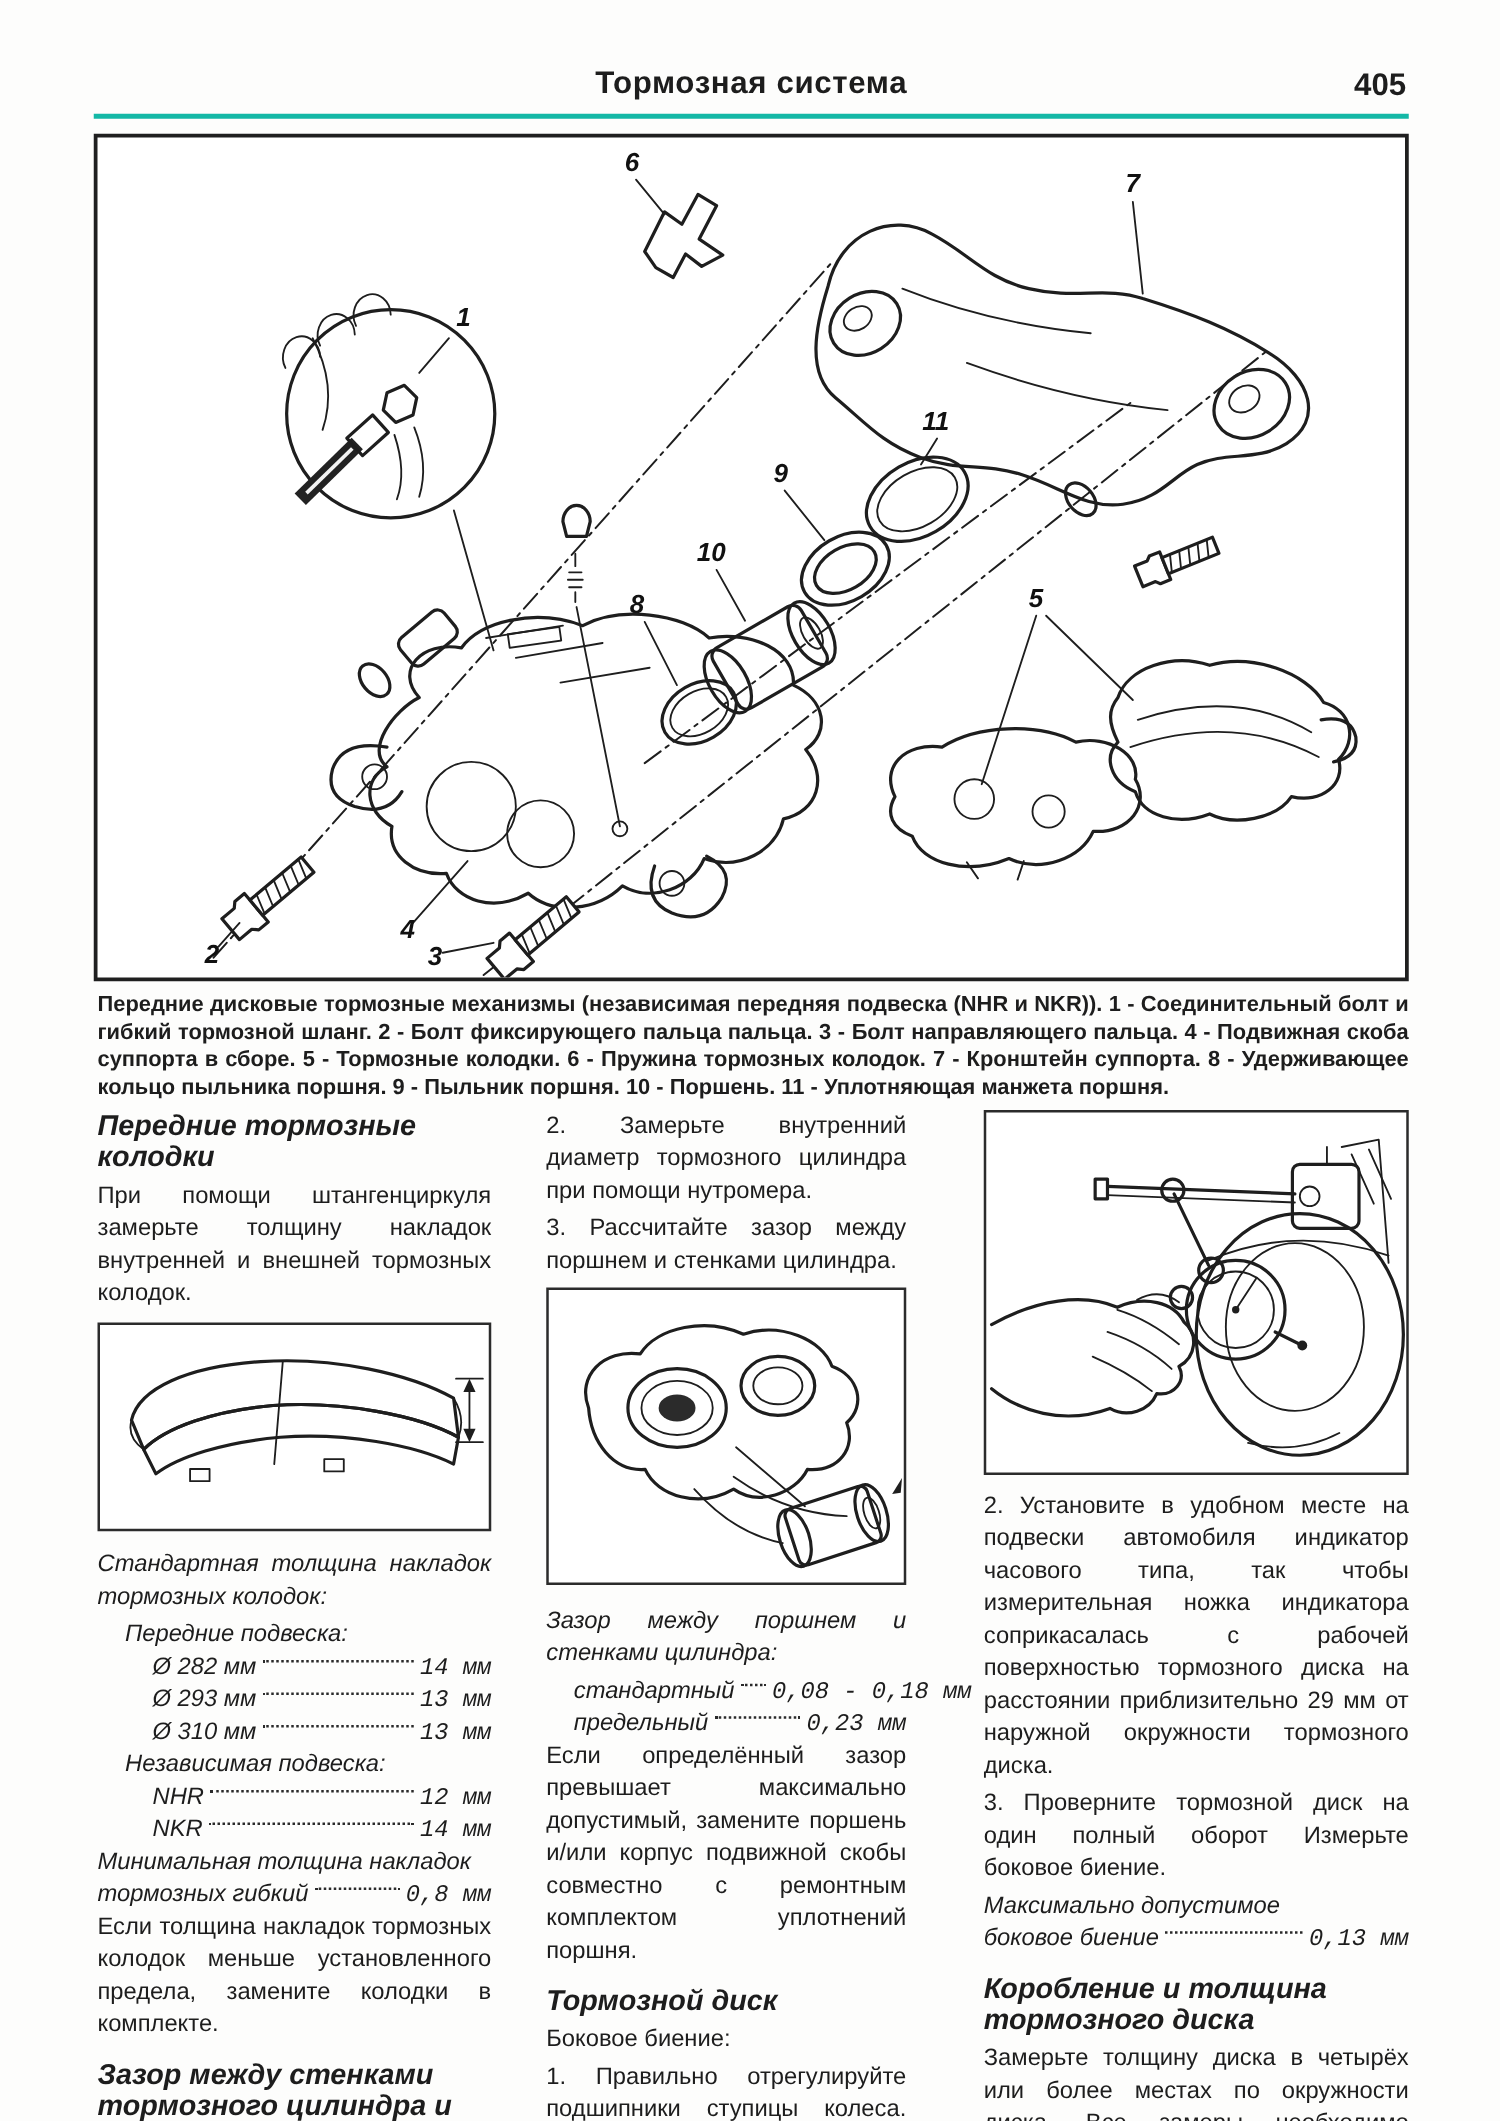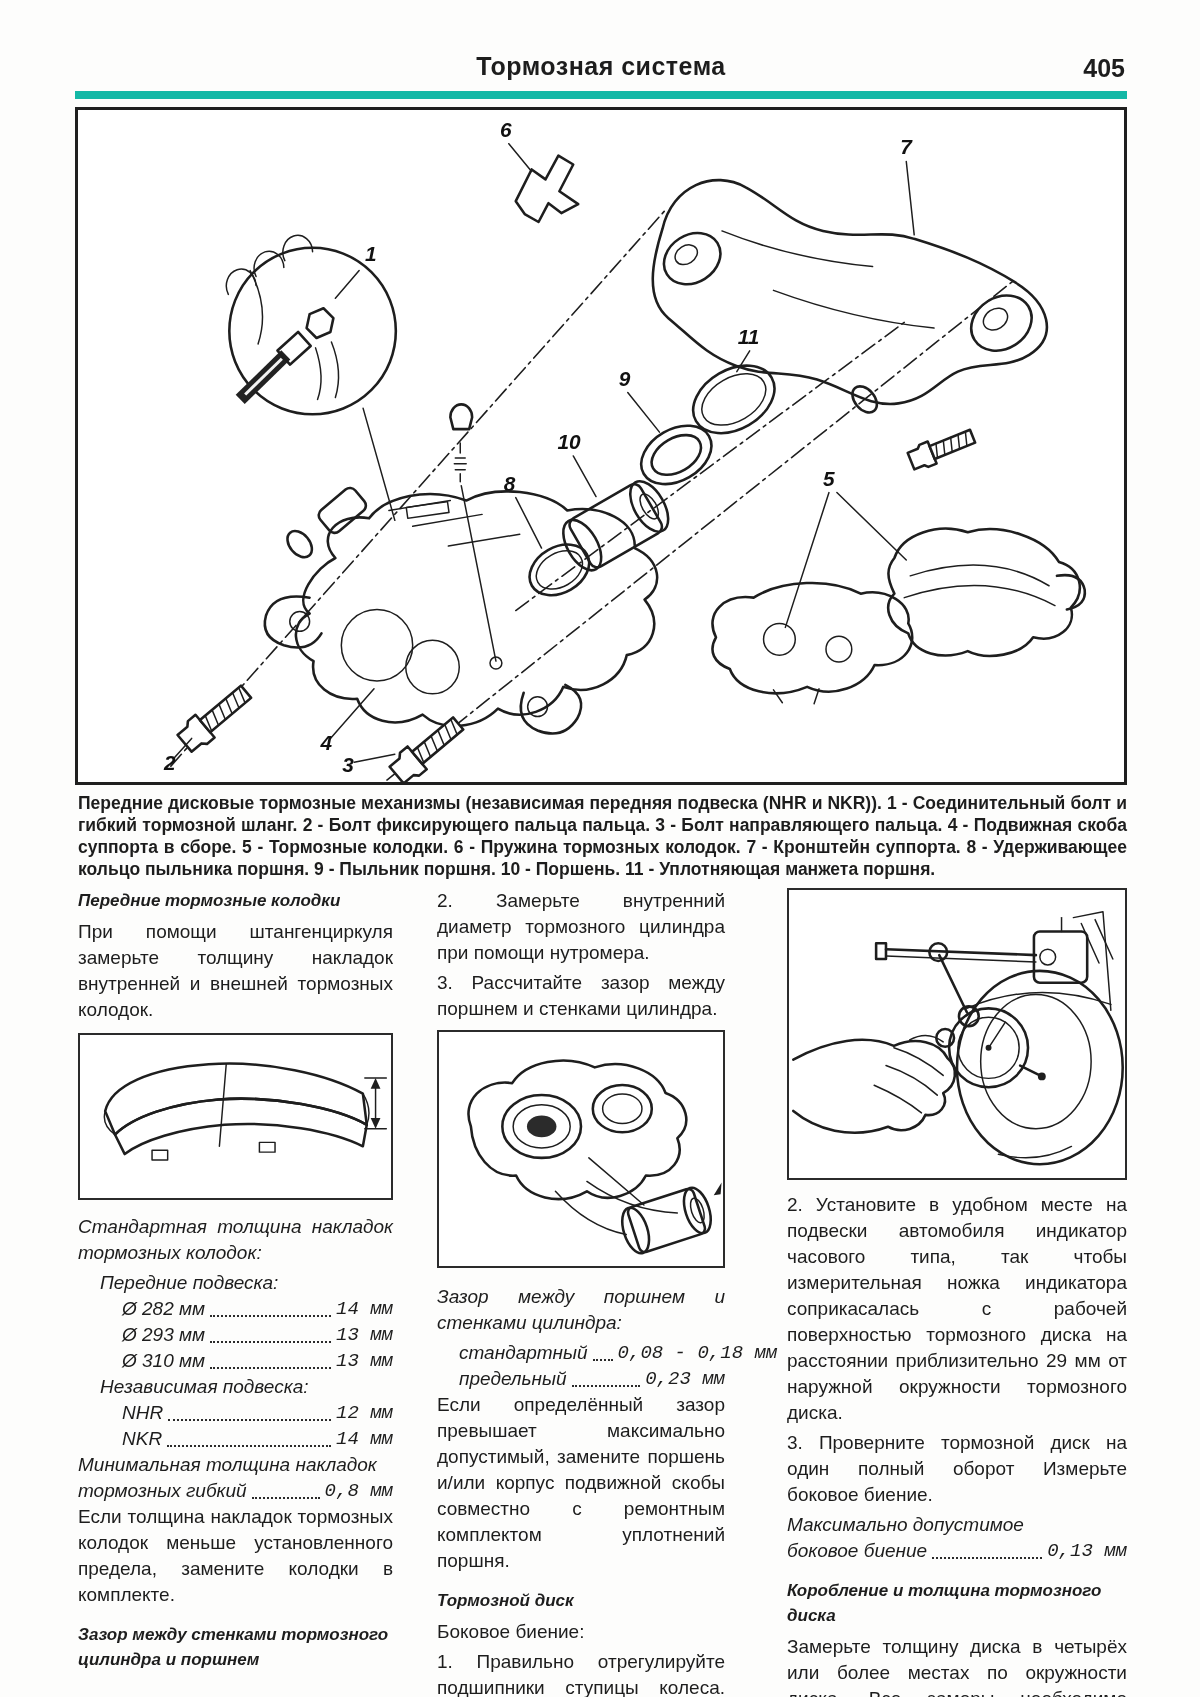--- a/index.html
+++ b/index.html
@@ -3,50 +3,50 @@
 <meta charset="utf-8">
 <style>
   html,body { margin:0; padding:0; background:#e8e8e8; }
   .page {
     position:relative; width:1200px; height:1697px; margin:0 auto;
     background:#fdfdfc; color:#1d1d1d;
     font-family:"Liberation Sans", sans-serif;
     overflow:hidden;
   }
   
-  .hdr { position:absolute; left:75px; top:52px; width:1052px; border-bottom:8px solid #14b8a6; padding-bottom:10px; }
+  .hdr { position:absolute; left:75px; top:52px; width:1052px; border-bottom:4px solid #14b8a6; padding-bottom:10px; }
   .hdr-title { display:block; text-align:center; font-size:25px; font-weight:700; letter-spacing:.5px; }
   .hdr-page { position:absolute; right:2px; top:2px; font-size:25px; font-weight:700; }
   
   .main-figure { position:absolute; left:75px; top:107px; width:1052px; height:678px;
     border:3px solid #1f1f1f; background:#fff; box-sizing:border-box; }
   .main-figure svg { width:100%; height:100%; }
   
   .caption { position:absolute; left:78px; top:792px; width:1049px;
     font-size:17.5px; font-weight:700; line-height:22px; text-align:justify; margin:0; }
   
   .col { position:absolute; top:888px; font-size:19px; line-height:26px; text-align:justify; }
   .col-left  { left:78px;  width:315px; }
   .col-mid   { left:437px; width:288px; }
   .col-right { left:787px; width:340px; }
   .col p { margin:0 0 4px 0; }
-  h3.sect { font-size:17px; font-weight:700; font-style:italic; line-height:25px;
+  h3.sect { font-size:23px; font-weight:700; font-style:italic; line-height:25px;
     margin:14px 0 6px 0; text-align:left; }
   h3.first { margin-top:0; }
   .imgbox { border:2.5px solid #2b2b2b; background:#fff; box-sizing:border-box; }
   .imgbox svg { display:block; width:100%; height:100%; }
   .box-pad   { width:315px; height:167px; margin:10px 0 14px 0; }
   .box-cal   { width:288px; height:238px; margin:8px 0 16px 0; }
   .box-dial  { width:340px; height:292px; margin:0 0 12px 0; }
   
   .spec { font-style:italic; }
   .spec-title { margin:0; }
   .ind1 { padding-left:22px; }
   .ind2 { padding-left:44px; }
-  .leader { display:flex; align-items:flex-end; }
+  .leader { display:flex; align-items:center; }
   .leader .dots { flex:1; border-bottom:2.2px dotted #2a2a2a; margin:0 5px; transform:translateY(-5px); min-width:20px; }
   .leader .val { white-space:nowrap;font-family:Liberation Mono, monospace; }
   .mt { margin-top:68px; }
   
   .ln   { fill:none; stroke:#1e1e1e; stroke-width:2.6; stroke-linecap:round; stroke-linejoin:round; }
   .thin { stroke-width:1.5; }
   .axis { stroke-dasharray:16 5 3 5; stroke-width:1.6; }
   .co   { font:italic 700 21px "Liberation Sans", sans-serif; fill:#111; stroke:none; }
 </style>
 </head>

